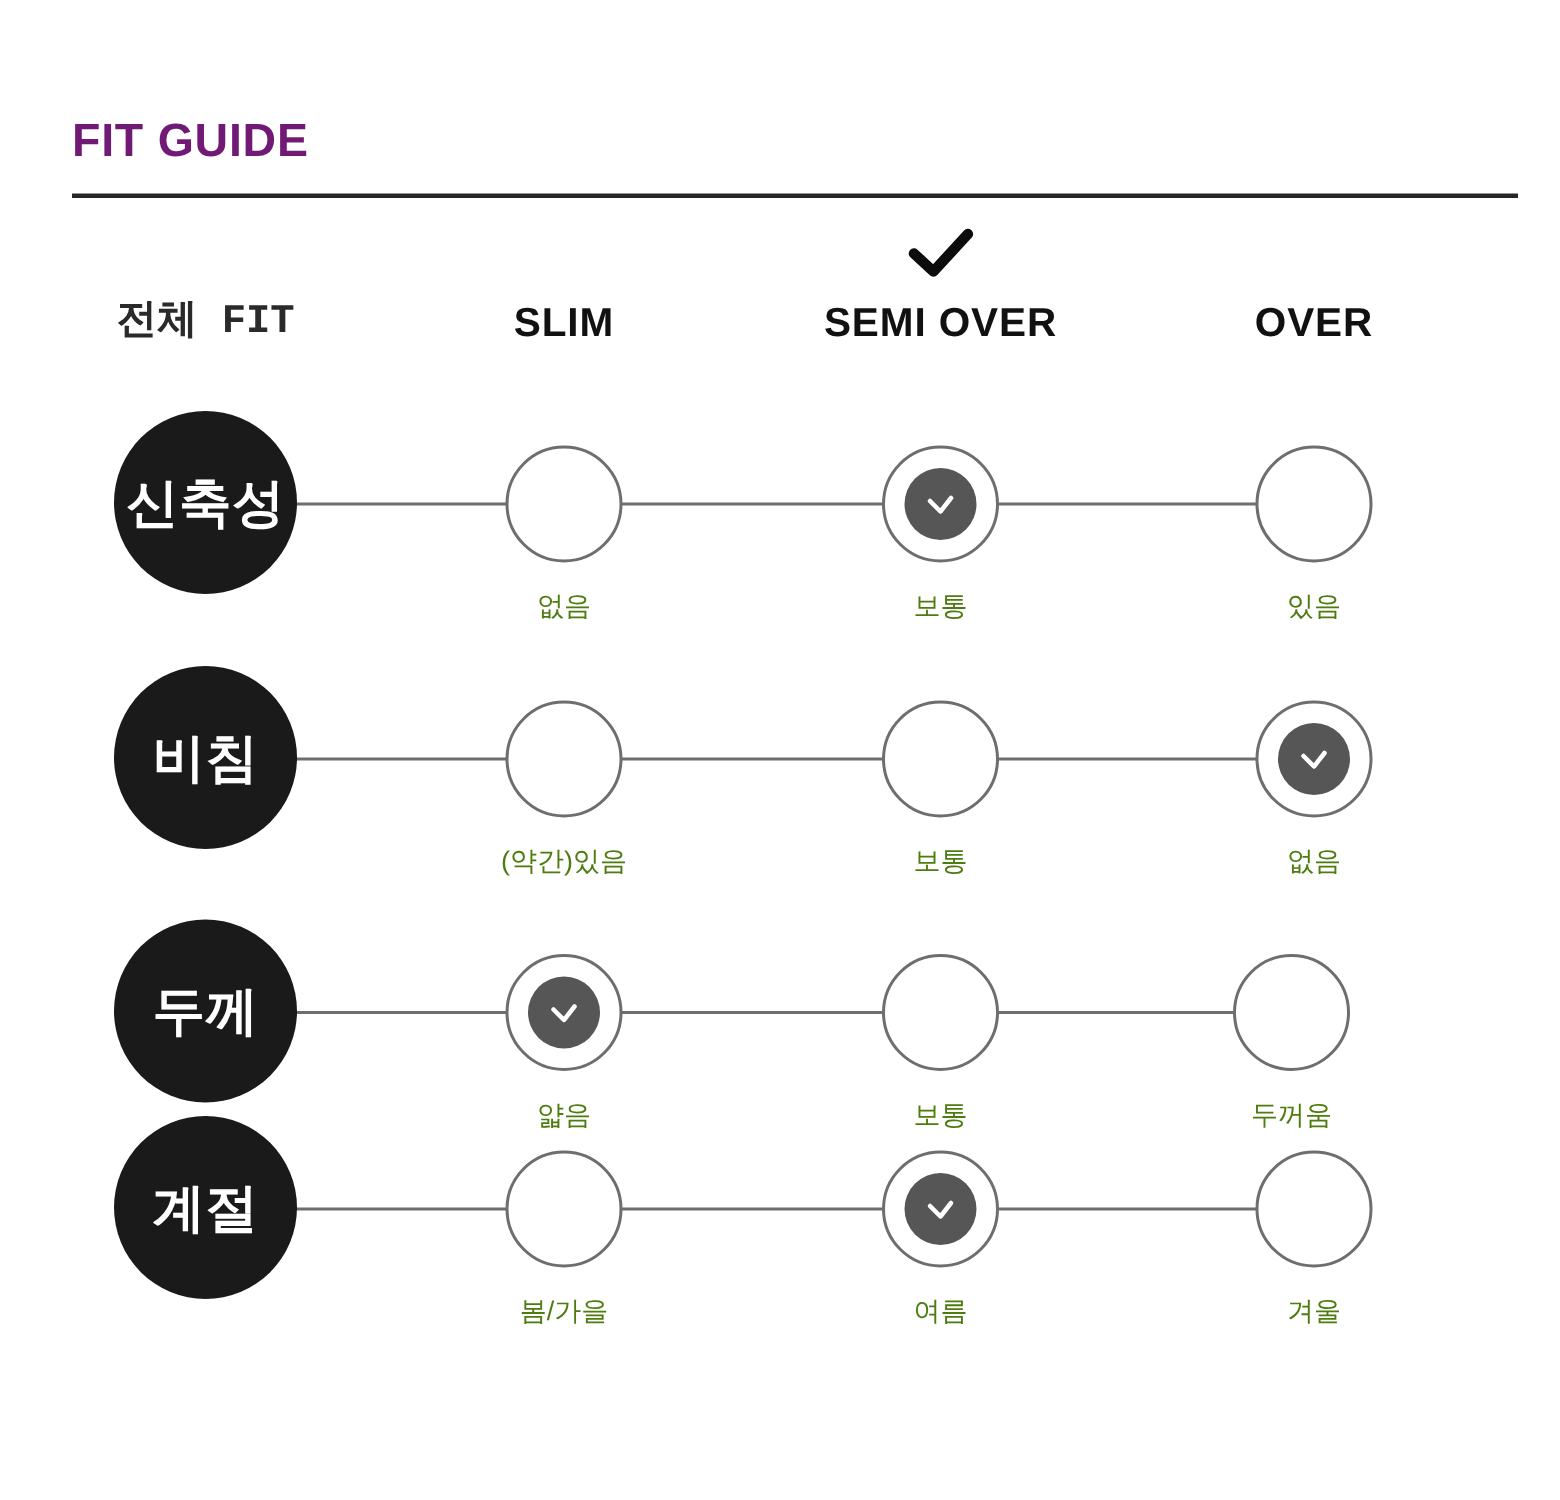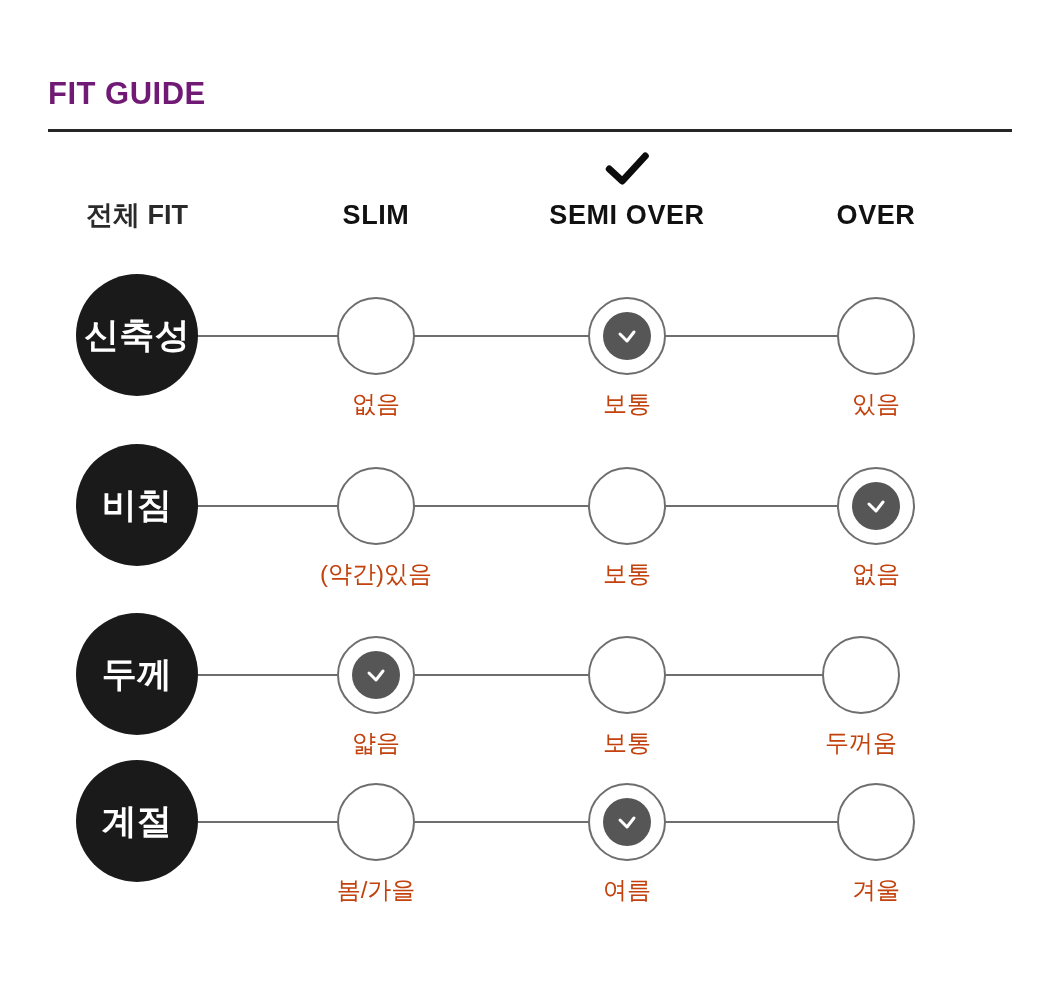--- a/index.html
+++ b/index.html
@@ -145,35 +145,35 @@
     width: 26px;
     height: 26px;
   }
 
   .node-caption {
     position: absolute;
     top: 92px;
     left: 50%;
     transform: translateX(-50%);
     white-space: nowrap;
-    font-size: 24px;
-    color: #c2410c;
+    font-size: 18px;
+    color: #4d7c0f;
     line-height: 30px;
   }
 </style>
 </head>
 <body>
 
 <div class="page">
 
   <div class="title">FIT GUIDE</div>
   <div class="title-rule"></div>
 
   <div class="header-row">
-    <div class="col-head label-head" style="left:137px;">전체 FIT</div>
+    <div class="col-head label-head" style="left:137px;font-family:Liberation Mono, monospace;">전체 FIT</div>
 
     <div class="col-head fit-head" style="left:376px;">
       <span>SLIM</span>
     </div>
 
     <div class="col-head fit-head" style="left:627px;">
       <span class="check-mark-top">
         <svg viewBox="0 0 46 34" xmlns="http://www.w3.org/2000/svg">
           <path d="M5 17 L18 29 L41 4" fill="none" stroke="#0c0c0c" stroke-width="7" stroke-linecap="round" stroke-linejoin="round"></path>
         </svg>
@@ -266,21 +266,21 @@
       <div class="node-caption">보통</div>
     </div>
     <div class="node" style="left:861px;">
       <div class="node-circle">
         
       </div>
       <div class="node-caption">두꺼움</div>
     </div>
   </div>
 
-  <div class="row" style="top:756px;">
+  <div class="row" style="top:740px;">
     <div class="track" style="left:137px; width:739px;"></div>
     <div class="row-label">
       <span>계절</span>
     </div>
     <div class="node" style="left:376px;">
       <div class="node-circle">
         
       </div>
       <div class="node-caption">봄/가을</div>
     </div>

